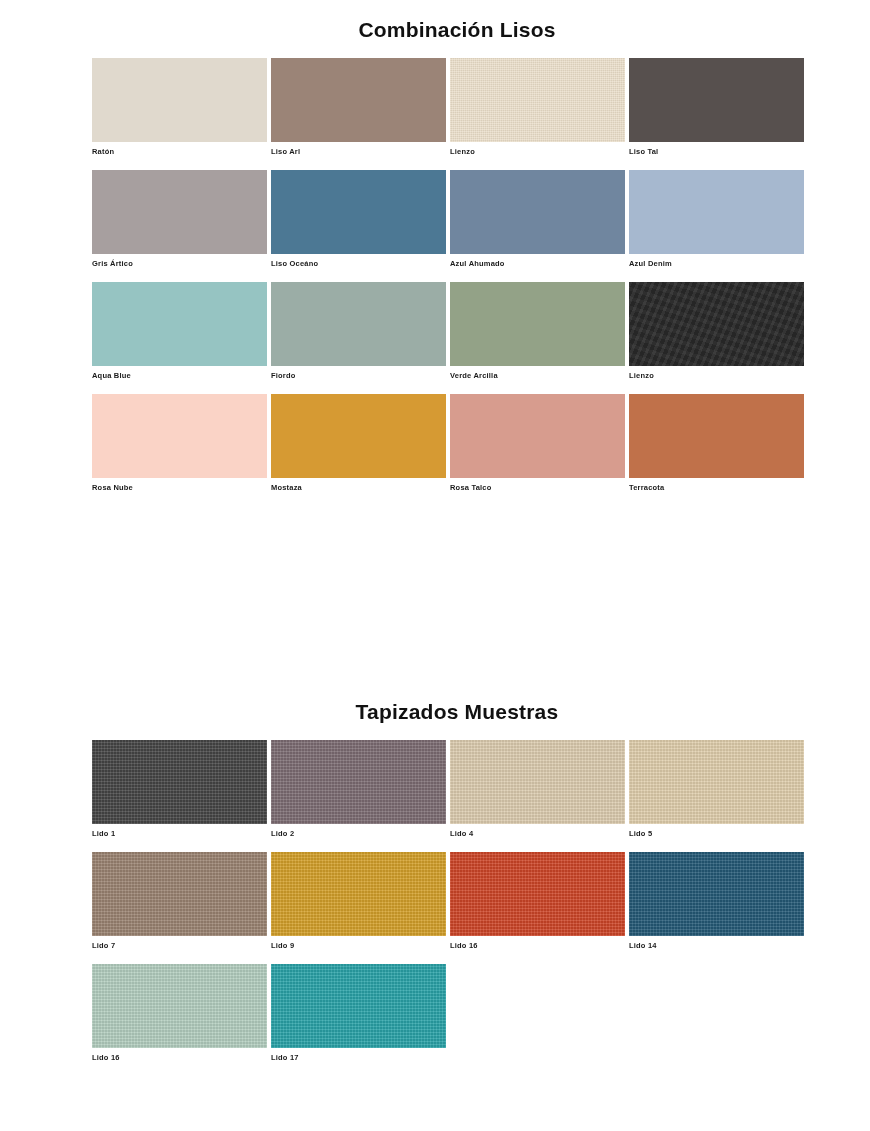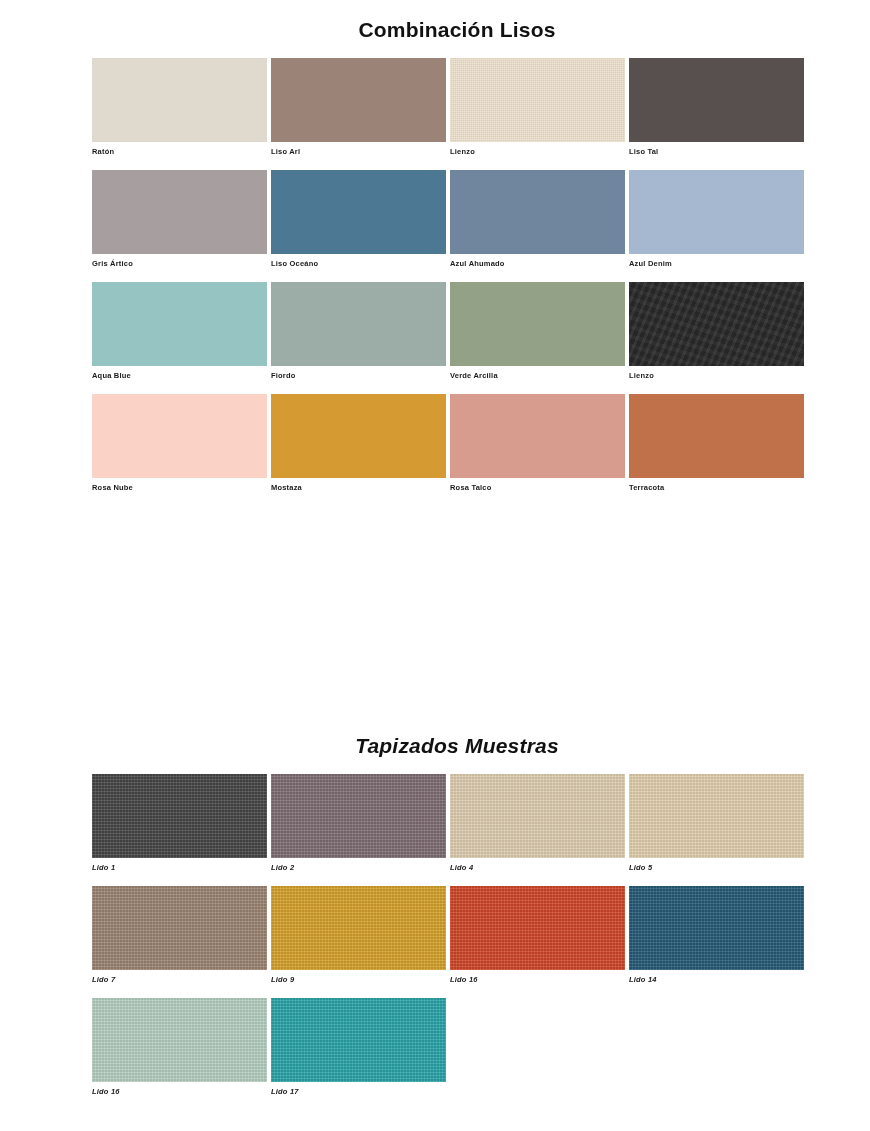--- a/index.html
+++ b/index.html
@@ -20,21 +20,21 @@
     width: 870px;
     height: 1131px;
     box-sizing: border-box;
   }
   .section {
     position: absolute;
     left: 92px;
     width: 730px;
   }
   #section-lisos { top: 18px; }
-  #section-tapizados { top: 734px; font-style: italic; }
+  #section-tapizados { top: 700px; }
 
   .section-title {
     font-size: 21px;
     font-weight: bold;
     letter-spacing: 0.2px;
     color: #111111;
     margin: 0 0 16px 0;
     font-family: "Liberation Sans", sans-serif;
     text-align: center;
   }

